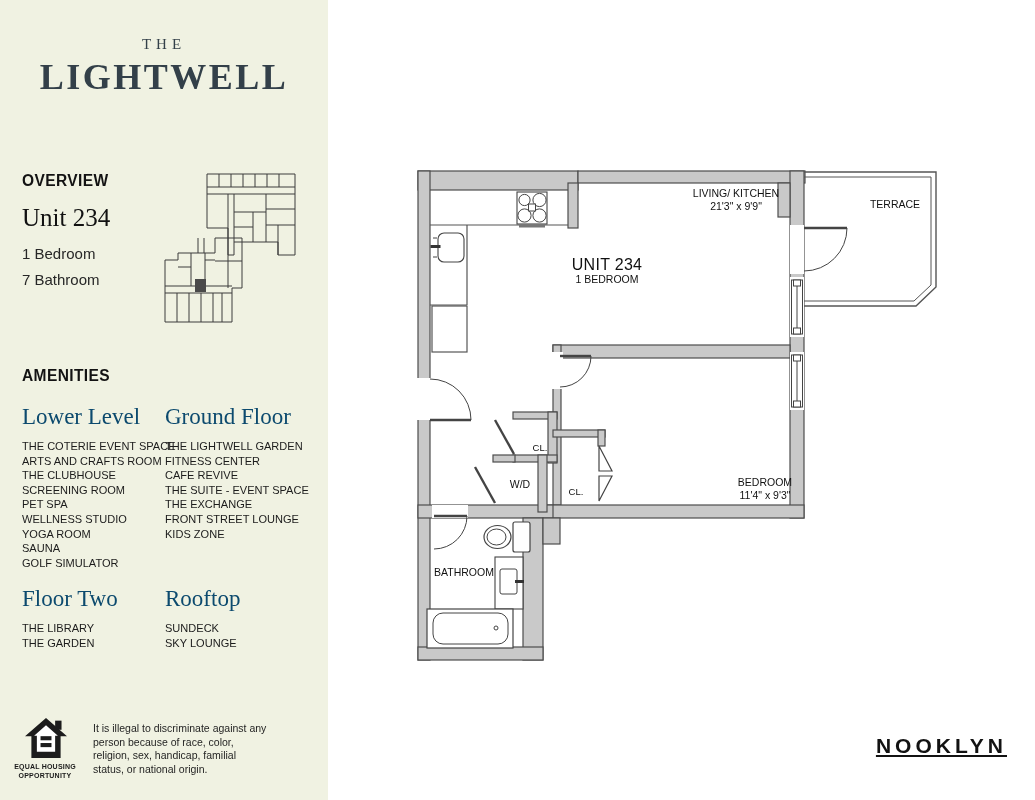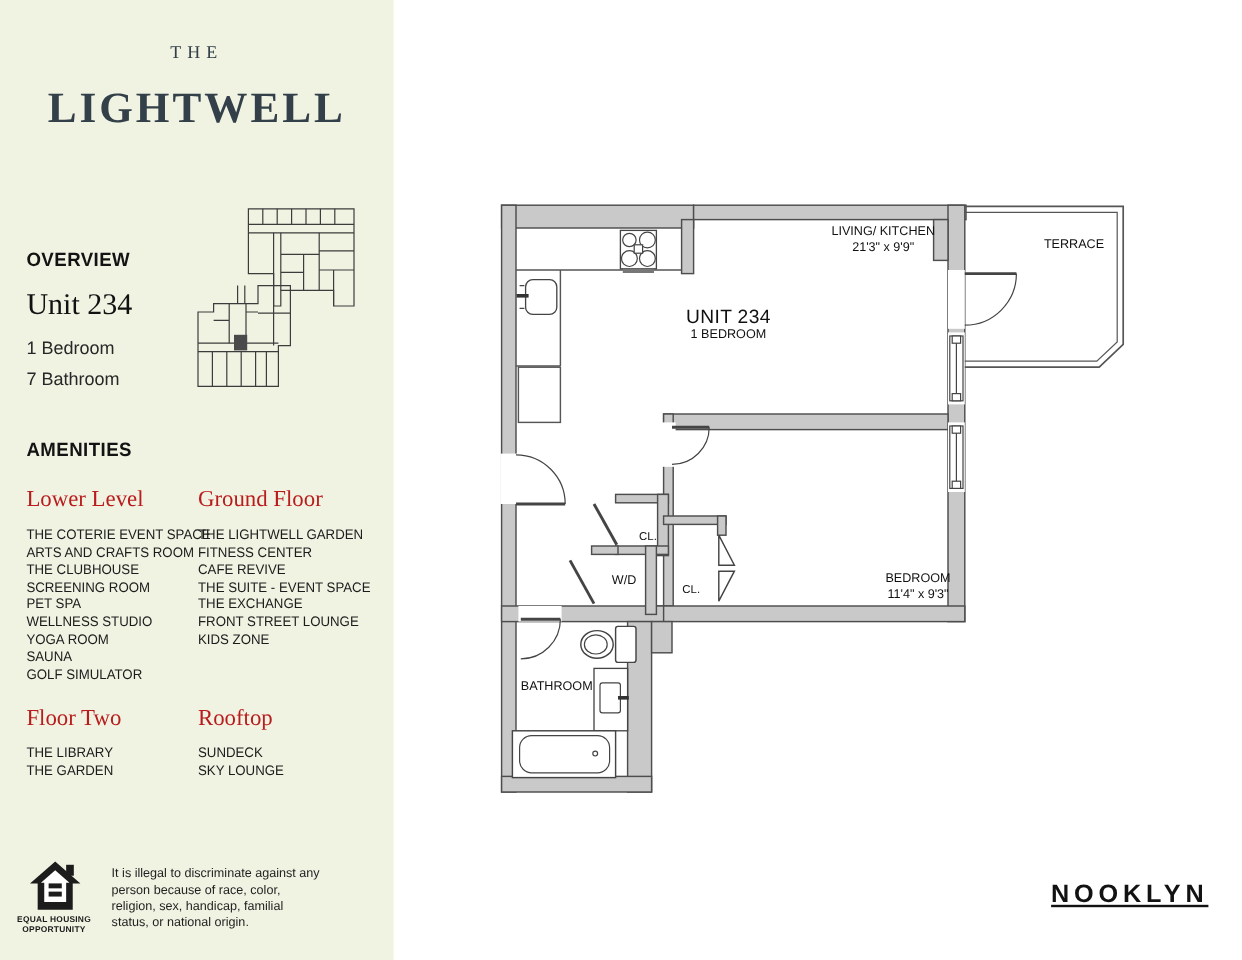--- a/index.html
+++ b/index.html
@@ -4,35 +4,35 @@
 <style>
   html,body{margin:0;padding:0;background:#ffffff;}
   .page{position:relative;width:1035px;height:800px;background:#ffffff;overflow:hidden;
         font-family:"Liberation Sans",sans-serif;-webkit-font-smoothing:antialiased;}
   .sidebar{position:absolute;left:0;top:0;width:328px;height:800px;background:#f0f2e2;}
   .serif{font-family:"Liberation Serif","DejaVu Serif",serif;}
 
   
   .brand{position:absolute;left:0;top:36px;width:328px;text-align:center;color:#334049;}
   .brand-the{font-family:"Liberation Serif",serif;font-size:15px;font-weight:400;letter-spacing:5px;}
-  .brand-name{font-family:"Liberation Serif",serif;font-size:36px;font-weight:700;letter-spacing:2.5px;margin-top:16px;}
+  .brand-name{font-family:"Liberation Serif",serif;font-size:36px;font-weight:700;letter-spacing:2.5px;margin-top:3px;}
 
   
   .sec-heading{font-size:16px;font-weight:700;letter-spacing:.4px;color:#131313;
                transform:scaleX(.97);transform-origin:0 0;white-space:nowrap;}
-  #overview{position:absolute;left:22px;top:172px;width:140px;margin-top:37px;}
+  #overview{position:absolute;left:22px;top:172px;width:140px;}
   .unit-title{font-size:25px;color:#111;margin-top:14px;}
   .overview-details{margin-top:9px;font-size:15px;line-height:25.5px;color:#272727;}
 
   .keyplan{position:absolute;left:157px;top:167px;}
 
   
   #amenities-heading{position:absolute;left:22px;top:367px;}
   .amenity-group{position:absolute;width:160px;}
-  .amenity-title{font-size:19px;color:#b91c1c;line-height:26px;}
+  .amenity-title{font-size:23px;color:#0c4a6e;line-height:26px;}
   .amenity-list{list-style:none;margin:9px 0 0 0;padding:0;transform:scaleX(.96);transform-origin:0 0;}
   .amenity-list li{font-size:11.5px;line-height:14.6px;color:#1c1c1c;white-space:nowrap;}
 
   
   .eho-logo{position:absolute;left:24px;top:717px;}
   .eho-label{position:absolute;left:0px;top:763px;width:90px;text-align:center;
              font-size:7px;font-weight:700;letter-spacing:.2px;color:#1a1a1a;line-height:8.5px;}
   .legal{position:absolute;left:93px;top:722px;width:174px;font-size:10.5px;line-height:13.5px;color:#1f1f1f;}
 
   

